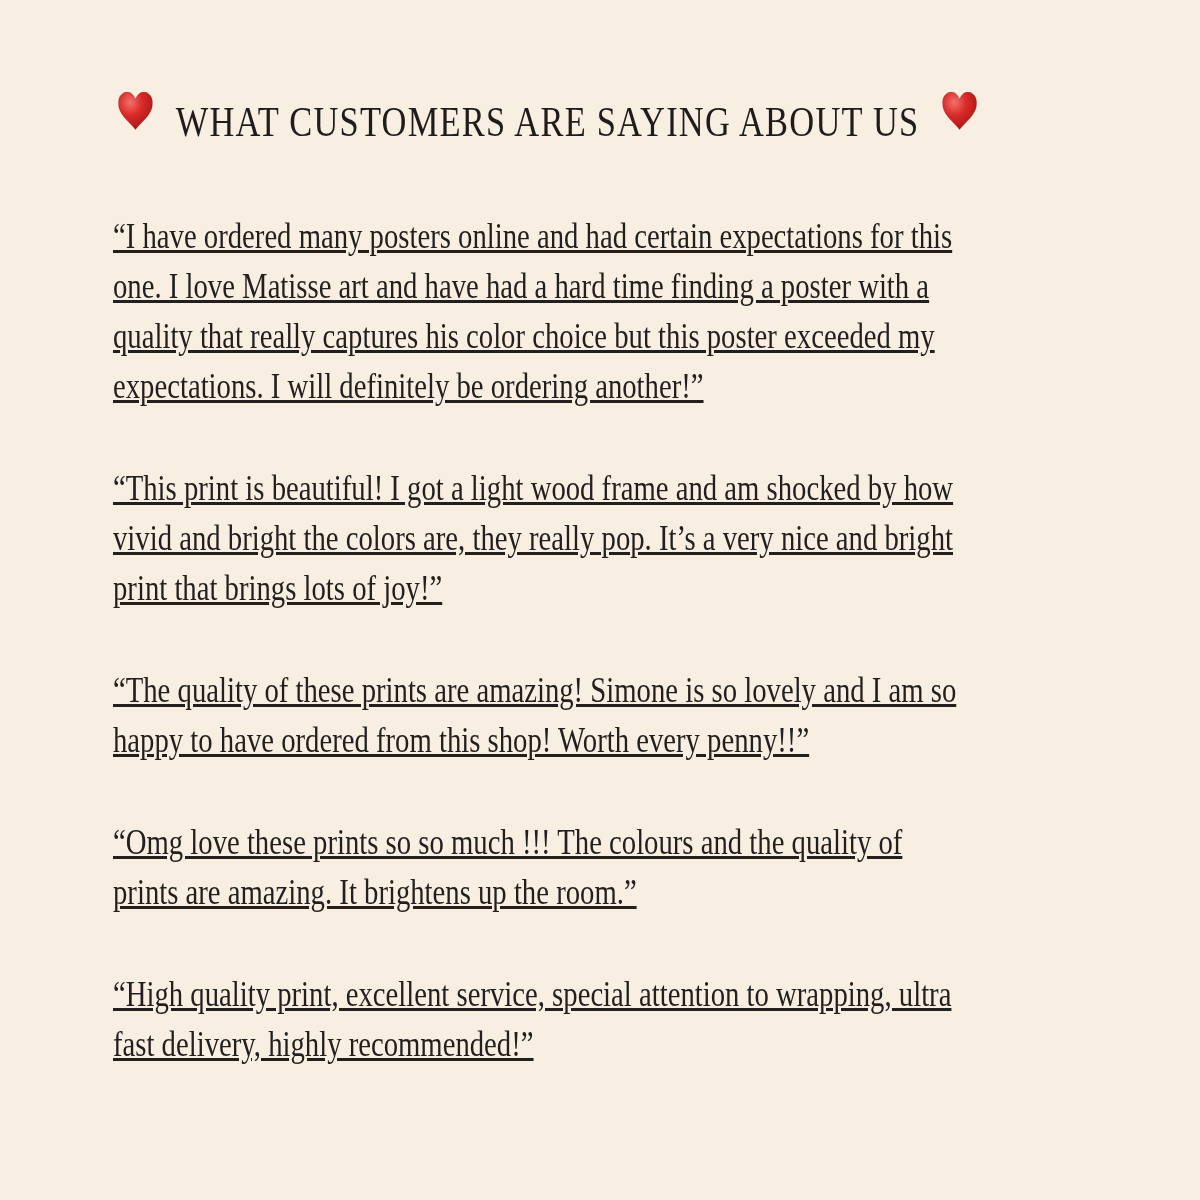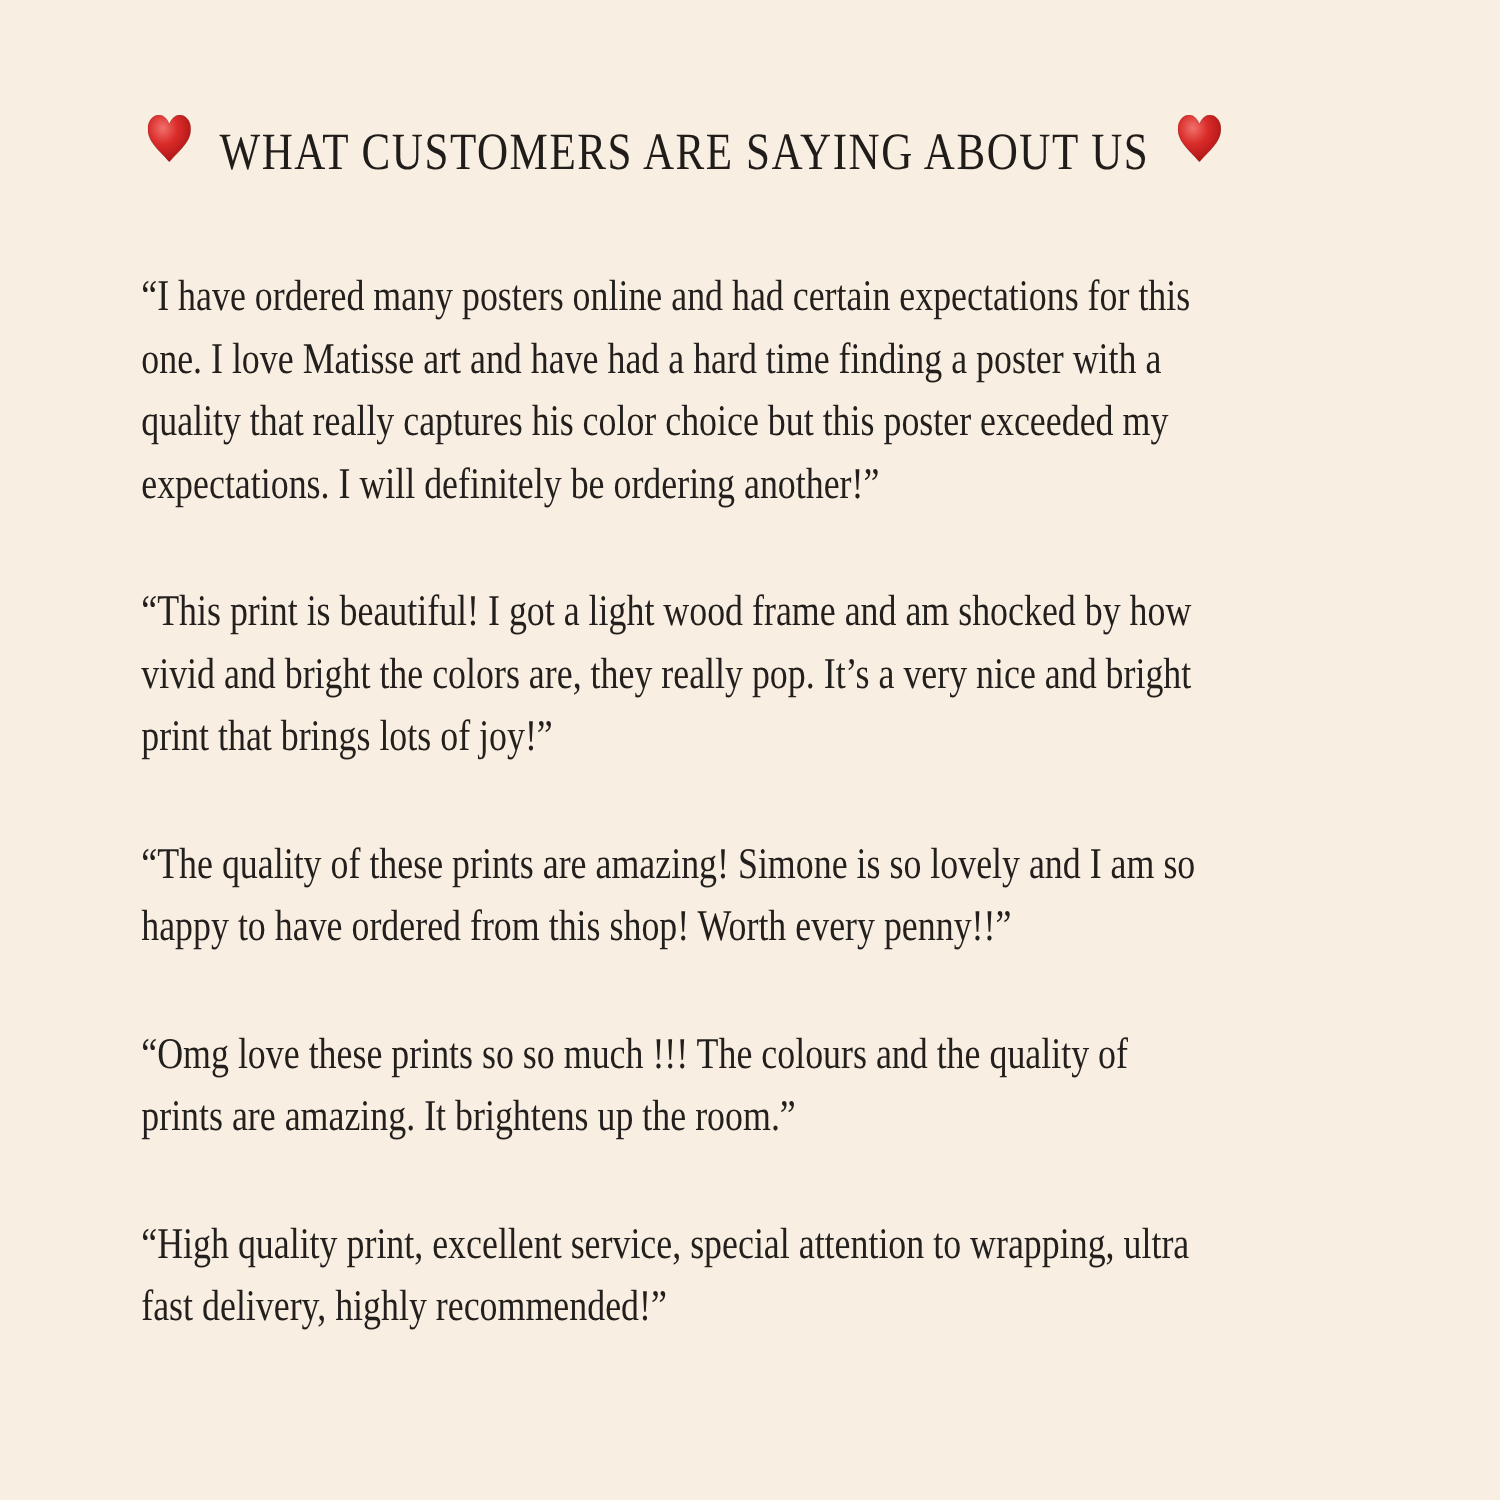--- a/index.html
+++ b/index.html
@@ -45,20 +45,21 @@
     display: inline-block;
     width: 42px;
     height: 38px;
     margin: 0 24px;
     vertical-align: -4px;
   }
   
   .quotes {
     margin: 66px 0 0 113px;
     width: 975px;
+    text-decoration: underline;
   }
   .quote {
     margin: 0 0 52px 0;
     padding: 0;
     font-size: 35px;
     line-height: 50px;
     transform: scale(0.82, 1);
     transform-origin: 0 0;
   }
   .quote-line {

